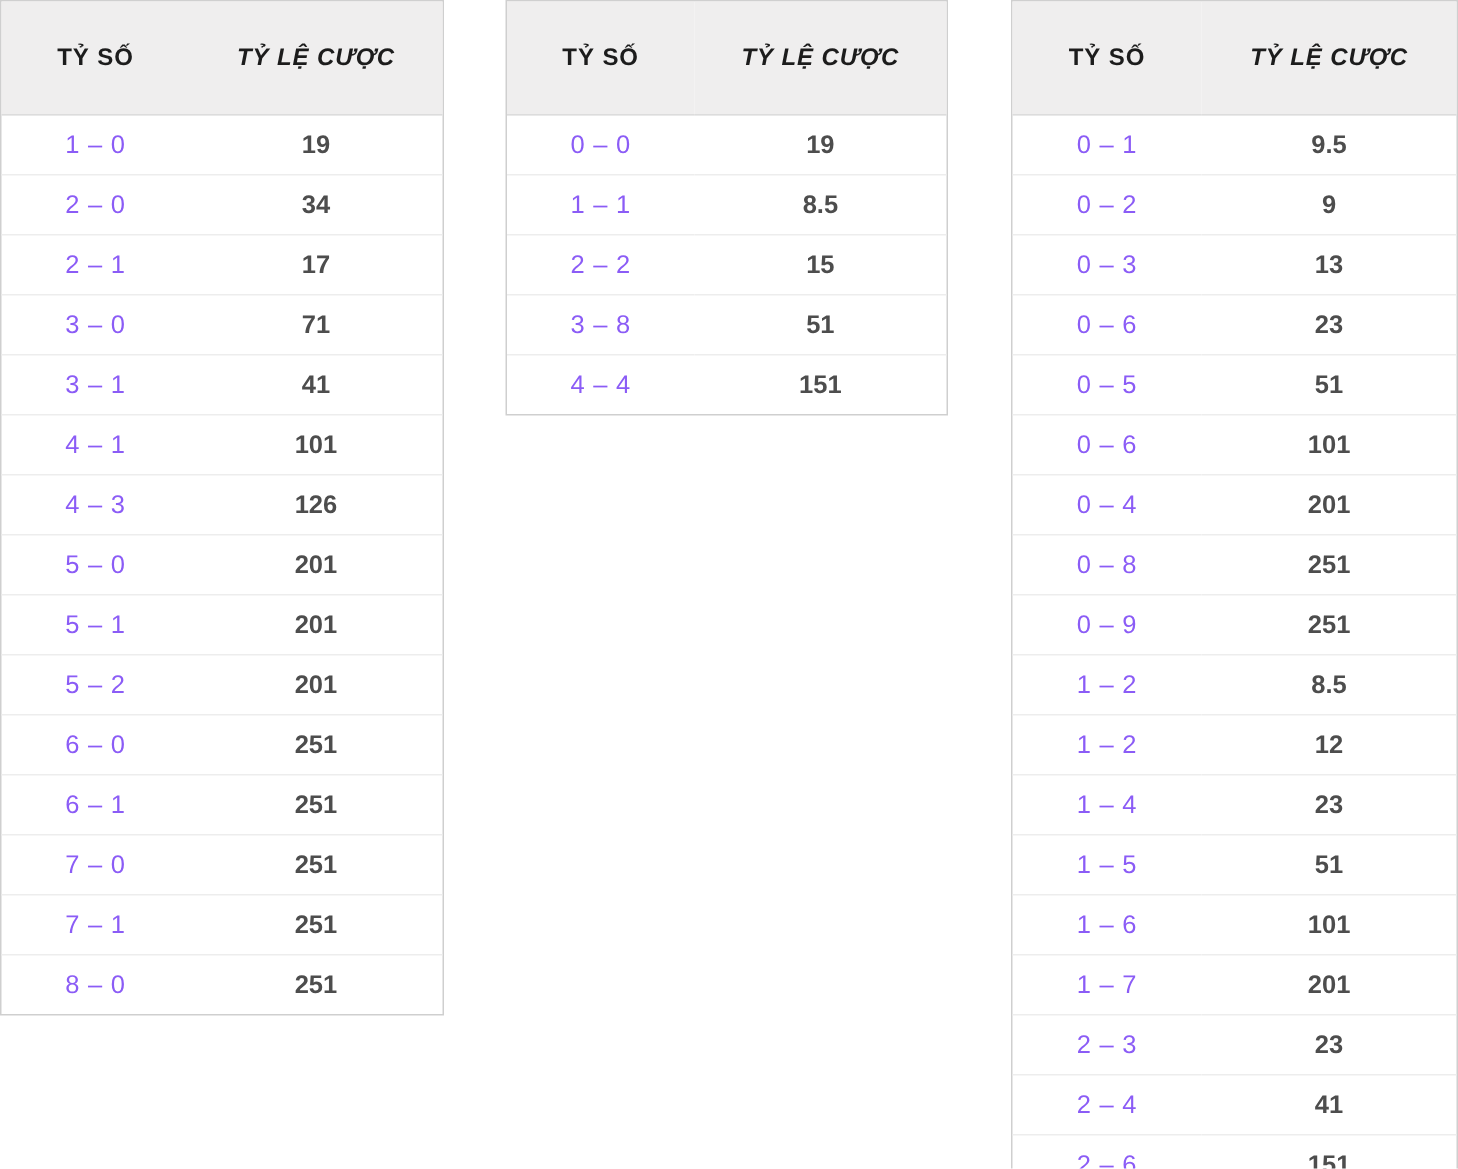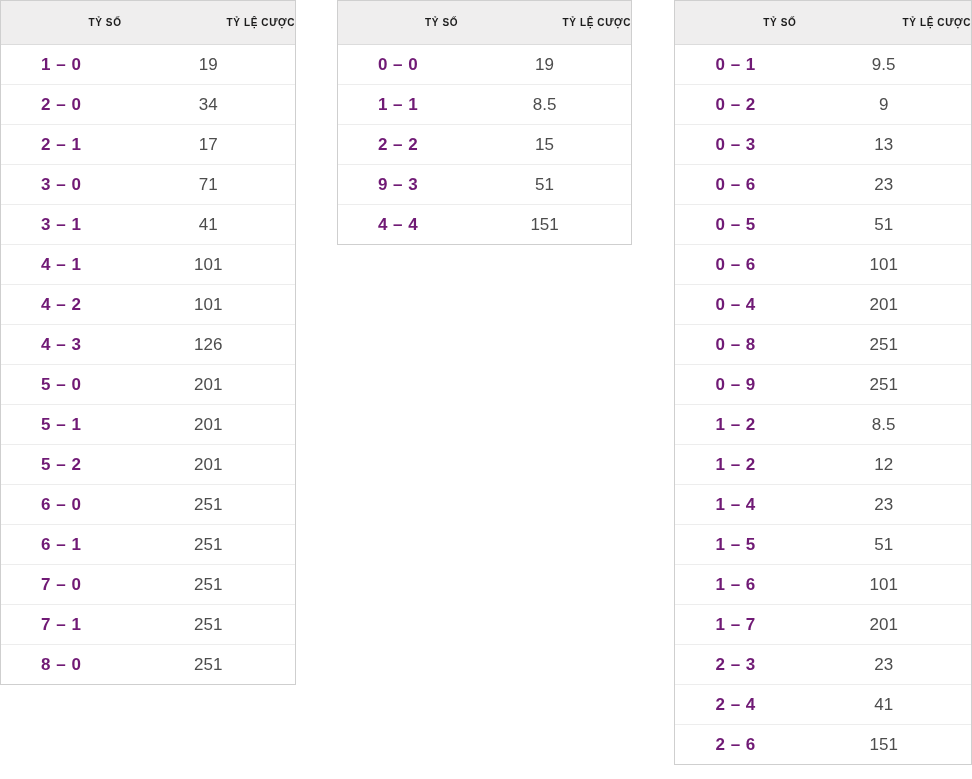--- a/index.html
+++ b/index.html
@@ -36,58 +36,58 @@
 
   .tbl {
     width: 100%;
     border-collapse: collapse;
     table-layout: fixed;
   }
 
   .tbl thead th {
     background: #efeeee;
     height: 43px;
-    padding: 0;
-    font-size: 10px;
+    padding: 16px;
+    font-size: 16px;
     font-weight: bold;
     color: #1c1c1c;
     letter-spacing: 0.6px;
     text-transform: uppercase;
-    text-align: right;
+    text-align: center;
     border-bottom: 1px solid #dcdcdc;
     vertical-align: middle;
     white-space: nowrap;
   }
 
   .tbl thead th.col-score { width: 41%; }
-  .tbl thead th.col-odds  { width: 59%; }
+  .tbl thead th.col-odds  { width: 59%; font-style: italic; }
 
   .tbl tbody td {
     height: 39px;
     padding: 0;
     text-align: center;
     vertical-align: middle;
     border-bottom: 1px solid #ededed;
     white-space: nowrap;
   }
 
   .tbl tbody tr:last-child td {
     border-bottom: none;
   }
 
   td.score {
     font-size: 17px;
-    font-weight: 700;
-    color: #701a75;
+    font-weight: 400;
+    color: #8b5cf6;
     letter-spacing: 0.5px;
   }
 
   td.odds {
     font-size: 17px;
-    font-weight: normal;
+    font-weight: bold;
     color: #4d4d4d;
   }
 </style>
 </head>
 <body>
 
 <div class="board">
 
   <div class="odds-table" id="table-home">
     <table class="tbl">
@@ -116,24 +116,20 @@
           </tr>
           <tr>
             <td class="score">3 – 1</td>
             <td class="odds">41</td>
           </tr>
           <tr>
             <td class="score">4 – 1</td>
             <td class="odds">101</td>
           </tr>
           <tr>
-            <td class="score">4 – 2</td>
-            <td class="odds">101</td>
-          </tr>
-          <tr>
             <td class="score">4 – 3</td>
             <td class="odds">126</td>
           </tr>
           <tr>
             <td class="score">5 – 0</td>
             <td class="odds">201</td>
           </tr>
           <tr>
             <td class="score">5 – 1</td>
             <td class="odds">201</td>
@@ -181,21 +177,21 @@
           </tr>
           <tr>
             <td class="score">1 – 1</td>
             <td class="odds">8.5</td>
           </tr>
           <tr>
             <td class="score">2 – 2</td>
             <td class="odds">15</td>
           </tr>
           <tr>
-            <td class="score">9 – 3</td>
+            <td class="score">3 – 8</td>
             <td class="odds">51</td>
           </tr>
           <tr>
             <td class="score">4 – 4</td>
             <td class="odds">151</td>
           </tr>
         </tbody>
     </table>
   </div>
 

